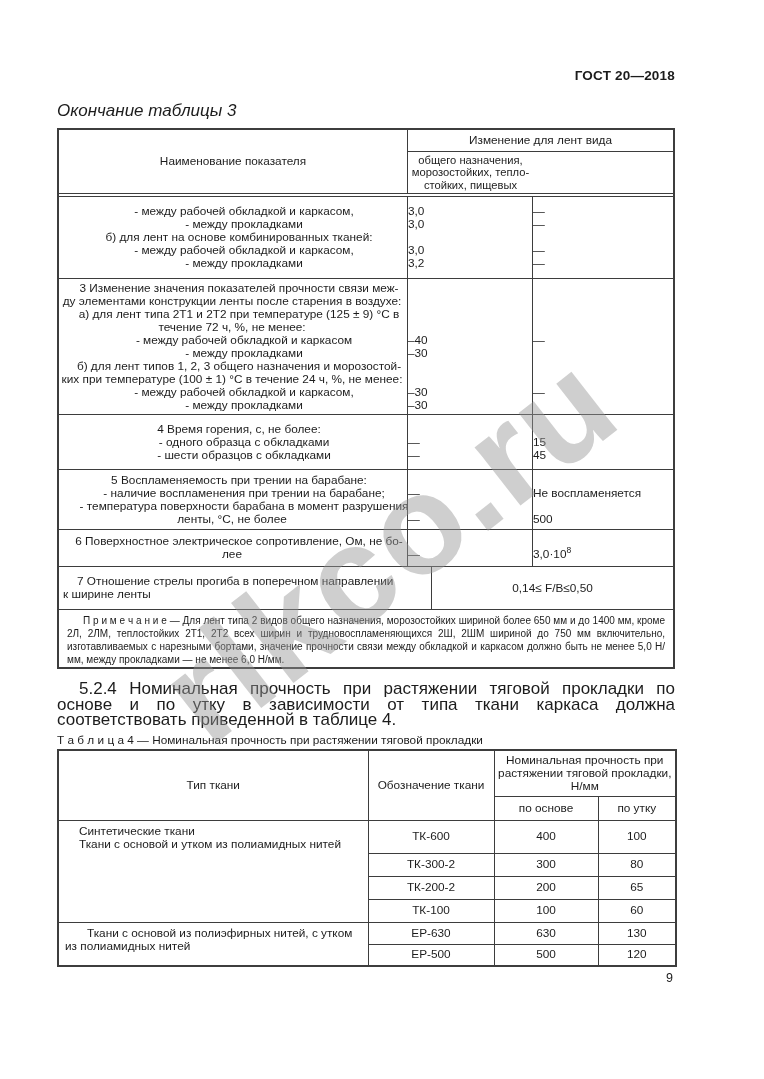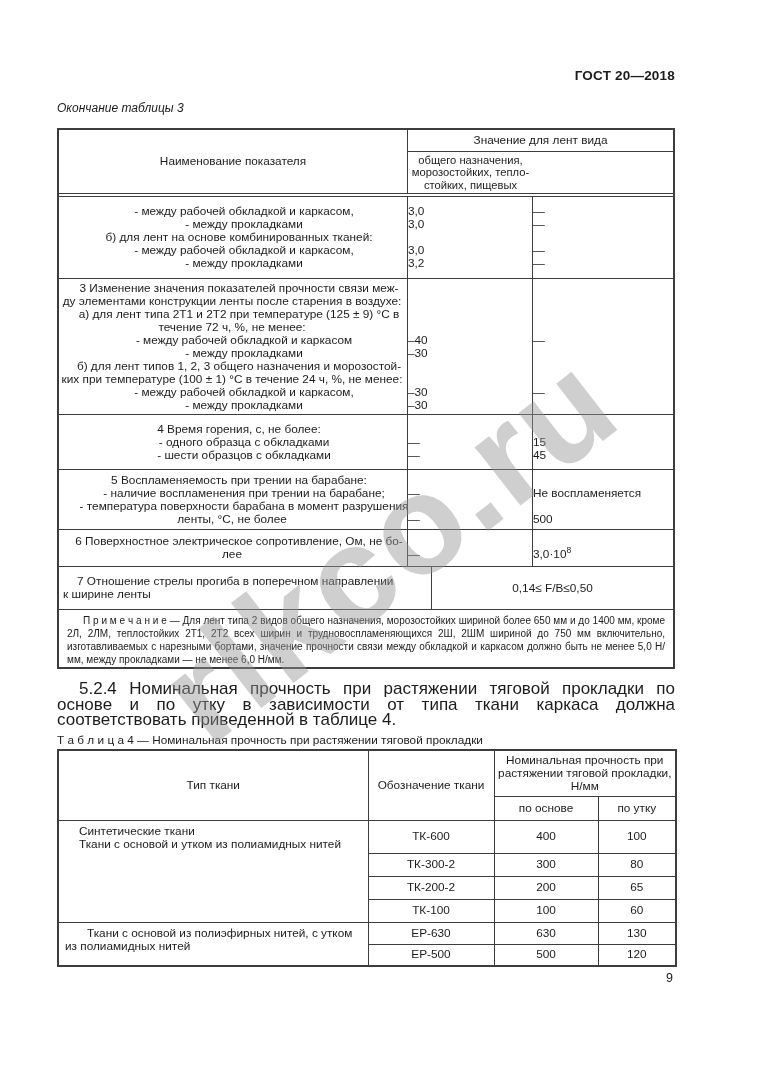--- a/index.html
+++ b/index.html
@@ -8,21 +8,21 @@
     --c-watermark:rgba(148,148,148,0.45);
   }
   html,body{margin:0;padding:0;}
   body{
     width:764px;height:1079px;background:#ffffff;position:relative;overflow:hidden;
     font-family:"Liberation Sans",sans-serif;color:var(--c-text);
   }
   .page{position:absolute;inset:0;}
   .doc-code{position:absolute;top:68px;left:57px;width:618px;text-align:right;
     font-weight:bold;font-size:13.5px;letter-spacing:0.2px;}
-  .t3-cont{position:absolute;top:101px;left:57px;font-style:italic;font-size:12px;}
+  .t3-cont{position:absolute;top:101px;left:57px;font-style:italic;font-size:17px;}
 
   
   .t3{position:absolute;top:128px;left:57px;width:618px;box-sizing:border-box;
     border:2px solid var(--c-border);font-size:11.8px;line-height:13px;}
   .t3-head{display:flex;height:63px;}
   .t3-head-c1{width:348px;box-sizing:border-box;display:flex;align-items:center;justify-content:center;text-align:center;}
   .t3-head-right{flex:1;display:flex;flex-direction:column;border-left:1px solid var(--c-border);}
   .t3-head-group{height:21px;display:flex;align-items:center;justify-content:center;
     border-bottom:1px solid var(--c-border);}
   .t3-head-sub{flex:1;display:flex;}
@@ -75,21 +75,21 @@
 
 <div class="page">
 
   <div class="doc-code">ГОСТ 20—2018</div>
   <div class="t3-cont">Окончание таблицы 3</div>
 
   <div class="t3">
     <div class="t3-head">
       <div class="t3-head-c1">Наименование показателя</div>
       <div class="t3-head-right">
-        <div class="t3-head-group">Значение для лент вида</div>
+        <div class="t3-head-group">Изменение для лент вида</div>
         <div class="t3-head-sub">
           <div class="t3-head-c2">общего назначения,
 морозостойких, тепло-
 стойких, пищевых</div>
         </div>
       </div>
     </div>
     <div class="dbl"></div>
     <div id="t3-body">
         <div class="t3-row" style="height: 81px;">

